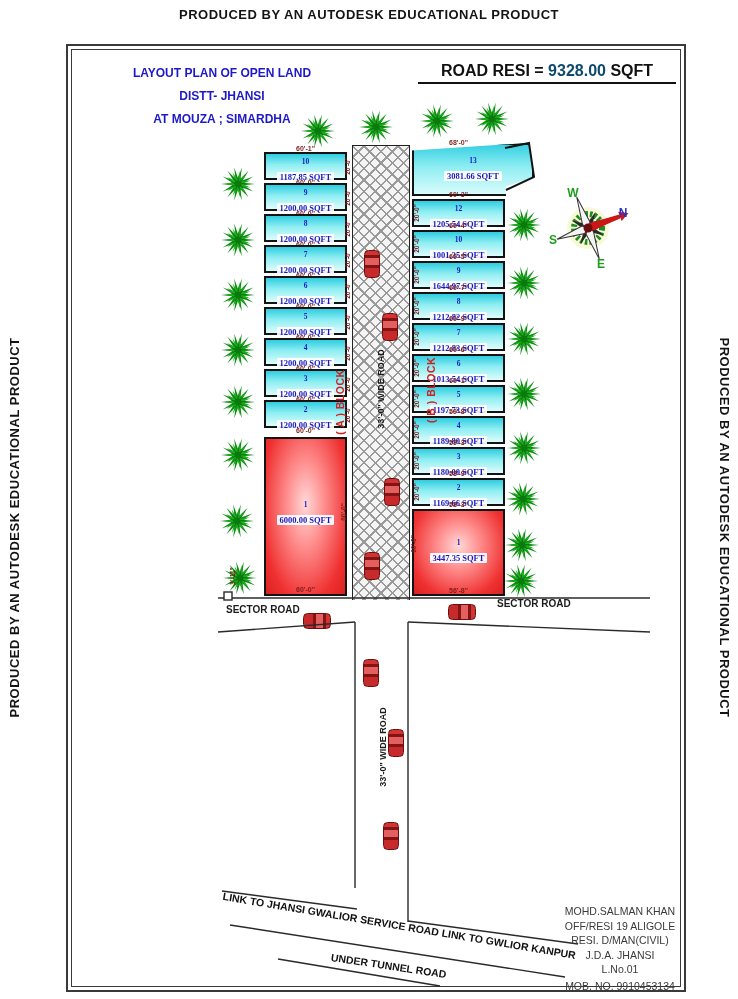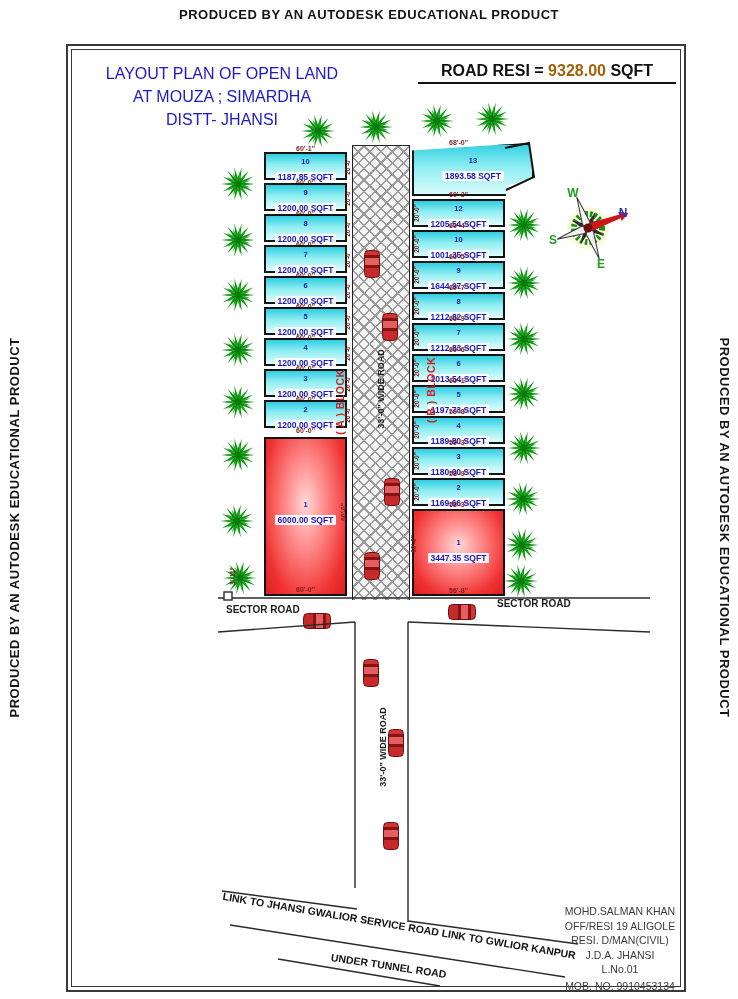--- a/index.html
+++ b/index.html
@@ -8,27 +8,27 @@
   .abs{position:absolute;}
   
   .wm{font-size:13px;font-weight:bold;color:#141414;white-space:nowrap;letter-spacing:.5px;}
   .wm-top{top:7px;left:0;width:738px;text-align:center;}
   .wm-left{top:520px;left:-266px;width:560px;text-align:center;transform:rotate(-90deg);}
   .wm-right{top:520px;left:444px;width:560px;text-align:center;transform:rotate(90deg);}
   
   .frame-outer{left:66px;top:44px;width:616px;height:944px;border:2px solid #3a3a3a;}
   .frame-inner{position:absolute;left:3px;top:3px;right:3px;bottom:3px;border:1.5px solid #3a3a3a;}
   
-  .title{left:82px;top:62px;width:280px;text-align:center;color:#1d18c9;font-weight:normal;
-         font-size:16px;line-height:23px;}
+  .title{left:82px;top:62px;width:280px;text-align:center;color:#1d18c9;font-weight:bold;
+         font-size:12px;line-height:23px;}
   .roadarea{left:418px;top:62px;width:258px;font-size:16px;font-weight:bold;
             border-bottom:2px solid #111;padding-bottom:2px;text-align:center;white-space:nowrap;}
-  .roadarea .red{color:#a16207;text-align:center;}
-  
-  .plot{position:absolute;box-sizing:border-box;border:2px solid #131313;}
+  .roadarea .red{color:#0c4a6e;text-align:center;}
+  
+  .plot{position:absolute;box-sizing:border-box;border:2px solid #131313;font-family:Liberation Serif, serif;}
   .plot.cyan{background:linear-gradient(180deg,#2fcde1 0%,#8eeef2 45%,#dffcfc 100%);}
   .plot.red{background:radial-gradient(ellipse at 50% 42%,#ffd9d9 0%,#ff8d8d 34%,#ef3030 78%,#da2222 100%);}
   .plot-label{position:absolute;left:0;width:100%;text-align:center;}
   .plot-no{display:block;color:#1a1abf;font-size:7.5px;font-weight:bold;line-height:8px;}
   .plot-area{display:inline-block;color:#1818c0;font-size:8.5px;font-weight:bold;line-height:10px;
              background:rgba(255,255,255,.92);padding:0 3px;border-radius:1px;}
   .dim{position:absolute;font-size:7px;font-weight:bold;color:#7d1d1d;text-align:center;
        white-space:nowrap;line-height:8px;}
   .vdim{transform:rotate(-90deg);font-size:6.5px;width:30px;}
   .block-label{position:absolute;color:#d02020;font-weight:bold;font-size:10.5px;
@@ -67,22 +67,22 @@
   <div class="abs wm wm-top">PRODUCED BY AN AUTODESK EDUCATIONAL PRODUCT</div>
   <div class="abs wm wm-left">PRODUCED BY AN AUTODESK EDUCATIONAL PRODUCT</div>
   <div class="abs wm wm-right">PRODUCED BY AN AUTODESK EDUCATIONAL PRODUCT</div>
 
   <div class="abs frame-outer">
     <div class="frame-inner"></div>
   </div>
 
   <div class="abs title">
     <div>LAYOUT PLAN OF OPEN LAND</div>
+    <div>DISTT- JHANSI</div>
     <div>AT MOUZA ; SIMARDHA</div>
-    <div>DISTT- JHANSI</div>
   </div>
   <div class="abs roadarea">
     <span>ROAD RESI = </span><span class="red">9328.00</span><span> SQFT</span>
   </div>
 
   <div class="abs road-hatch"></div>
   <div class="road-vlabel" style="left:331px;top:384px;">33'-0" WIDE ROAD</div>
   <div class="road-vlabel" style="left:333px;top:742px;">33'-0" WIDE ROAD</div>
 
   <div id="plotLayer">
@@ -132,21 +132,21 @@
       </div>
       <div class="dim" style="left:264px;top:427px;width:83px;">60'-0"</div>
       <div class="dim vdim" style="left:333px;top:410px;">20'-0"</div>
       <div class="plot red" style="left:264px;top:437px;width:83px;height:159px;">
         <div class="plot-label" style="top:62px;"><span class="plot-no">1</span><span class="plot-area">6000.00 SQFT</span></div>
       </div>
       <div class="dim" style="left:264px;top:586px;width:83px;">60'-0"</div>
       <div class="dim vdim" style="left:329px;top:508px;">60'-0"</div>
       <div class="dim" style="left:412px;top:139px;width:93px;">68'-0"</div>
       <div class="plot cyan" style="left:412px;top:143px;width:122px;height:53px;border:none;clip-path:polygon(0 14%,75% 3%,96% 0,100% 64%,77% 82%,77% 100%,0 100%);box-shadow:inset 0 0 0 2px #131313;width:122px;">
-        <div class="plot-label" style="top:14px;"><span class="plot-no">13</span><span class="plot-area">1893.58 SQFT</span></div>
+        <div class="plot-label" style="top:14px;"><span class="plot-no">13</span><span class="plot-area">3081.66 SQFT</span></div>
       </div>
       <div class="dim" style="left:412px;top:191px;width:93px;">60'-3"</div>
       <div class="plot cyan" style="left:412px;top:199px;width:93px;height:28px;">
         <div class="plot-label" style="top:4px;"><span class="plot-no">12</span><span class="plot-area">1205.54 SQFT</span></div>
       </div>
       <div class="dim vdim" style="left:402px;top:209px;">20'-0"</div>
       <div class="dim" style="left:412px;top:222px;width:93px;">60'-4"</div>
       <div class="plot cyan" style="left:412px;top:230px;width:93px;height:28px;">
         <div class="plot-label" style="top:4px;"><span class="plot-no">10</span><span class="plot-area">1001.35 SQFT</span></div>
       </div>

